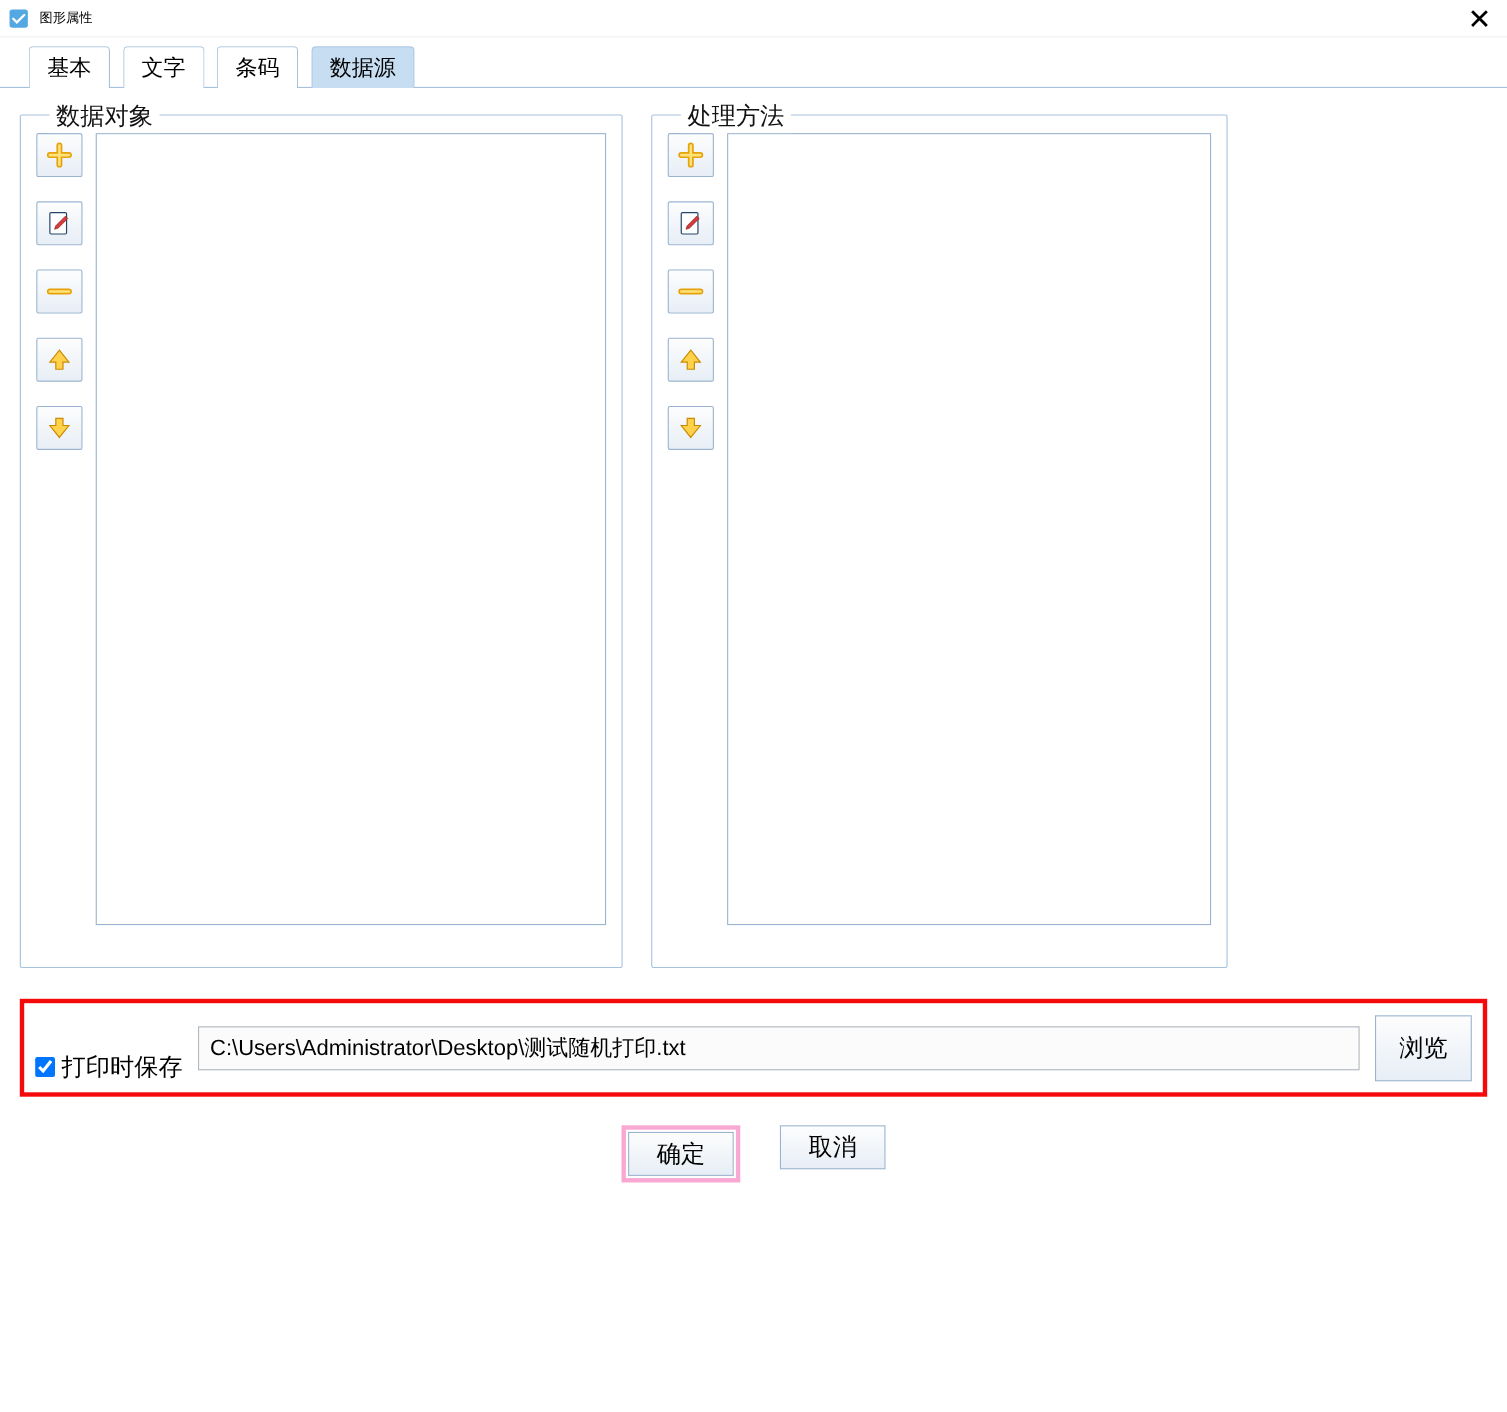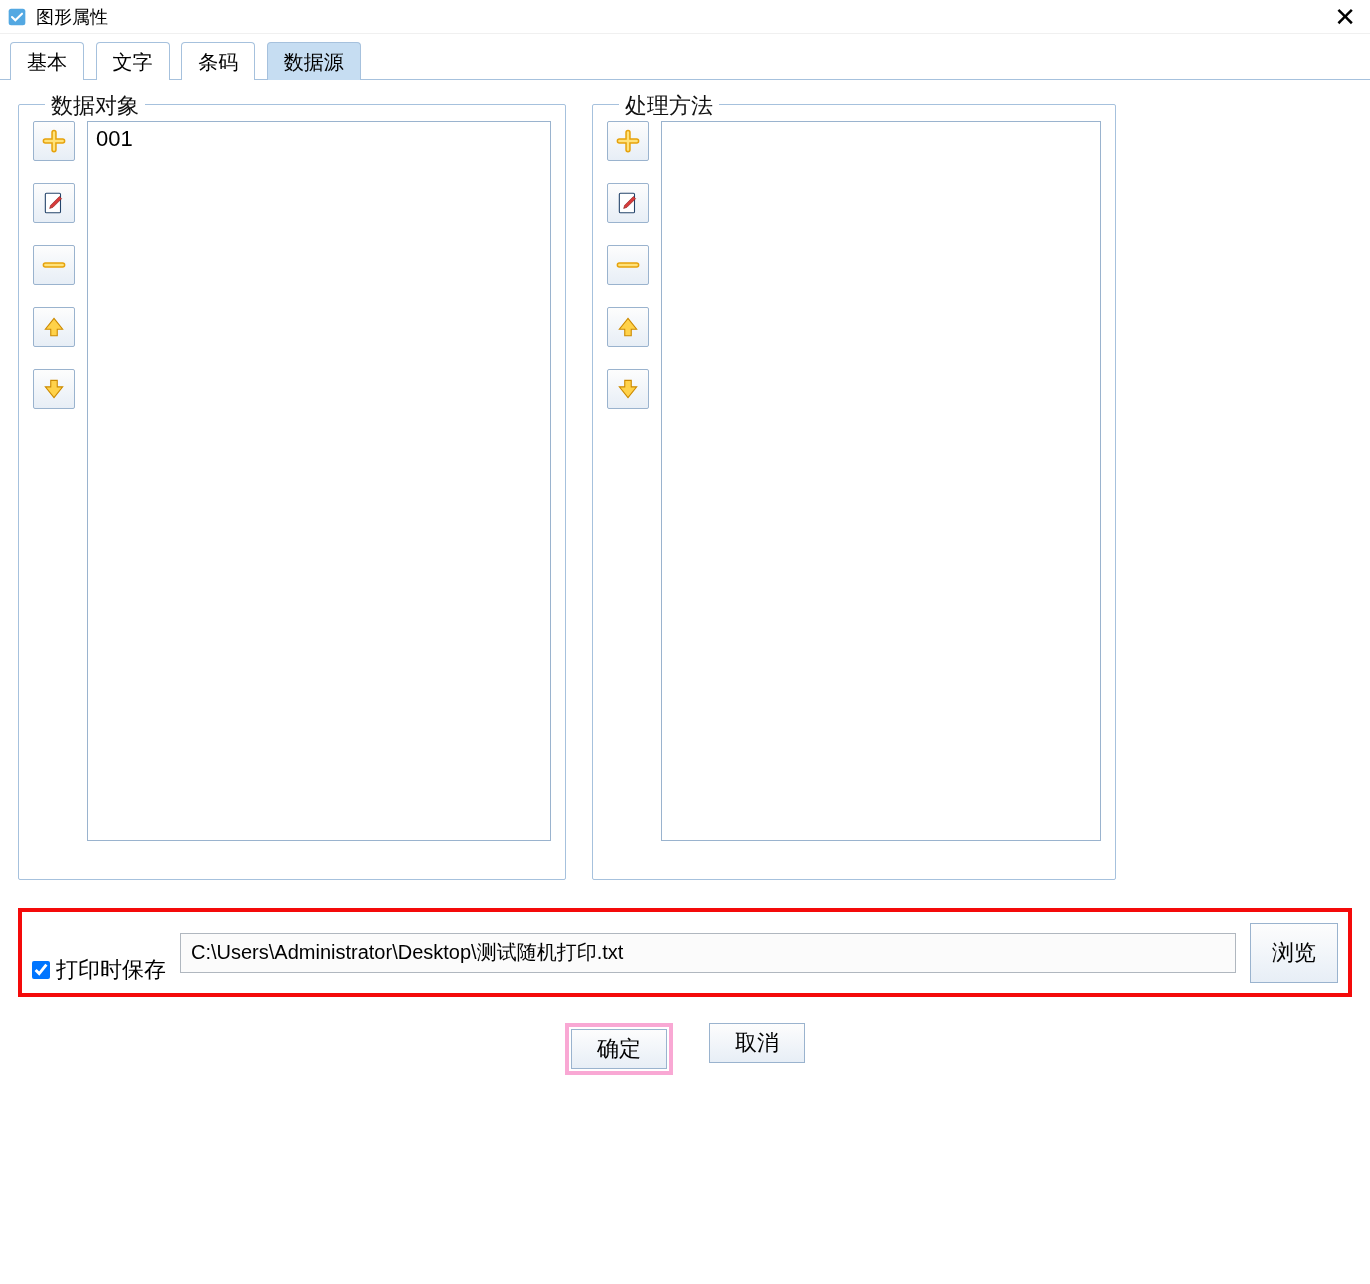--- a/index.html
+++ b/index.html
@@ -1,25 +1,25 @@
 <!DOCTYPE html>
 <html><head>
   <meta charset="utf-8">
   <style>
     * { box-sizing: border-box; margin:0; padding:0; font-family: "Microsoft YaHei", "SimSun", Arial, sans-serif; }
     body { background:#fff; width:1370px; height:1284px; overflow:hidden; color:#000; font-size:20px; }
 
     .titlebar { display:flex; align-items:center; height:34px; padding:0 6px; background:#fff; border-bottom:1px solid #f0f0f0; }
     .titlebar .app-icon { width:22px; height:22px; margin-right:8px; display:flex; align-items:center; justify-content:center; }
     .titlebar .app-icon svg { width:20px; height:20px; }
-    .titlebar .title { font-size:18px; }
+    .titlebar .title { font-size:12px; }
     .titlebar .spacer { flex:1; }
     .close-x { font-size:26px; font-weight:300; padding:0 8px; line-height:1; cursor:pointer; }
 
-    .tabstrip { height:44px; border-bottom:1px solid #a6c1dd; padding-left:10px; position:relative; margin-top:2px; }
+    .tabstrip { height:44px; border-bottom:1px solid #a6c1dd; padding-left:26px; position:relative; margin-top:2px; }
     .tab { display:inline-block; height:38px; line-height:38px; padding:0 16px; border:1px solid #a6c1dd; border-bottom:none; background:#fff; color:#000; font-size:20px; margin-right:6px; border-top-left-radius:4px; border-top-right-radius:4px; cursor:pointer; position:relative; top:6px; }
     .tab.active { background:#c6ddf2; border-color:#a6c1dd; }
 
     .content { padding:24px 18px 10px 18px; display:flex; gap:26px; }
 
     .groupbox { border:1px solid #a6c1dd; border-radius:2px; position:relative; padding:16px 14px 14px 14px; background:#fff; }
     .groupbox .legend { position:absolute; top:-14px; left:26px; background:#fff; padding:0 6px; font-size:22px; color:#111; }
 
     .group-left { width:548px; height:776px; }
     .group-right { width:524px; height:776px; }
@@ -95,21 +95,20 @@
               <path d="M12 4 L20 14 L15 14 L15 20 L9 20 L9 14 L4 14 Z" fill="#ffd24a" stroke="#cc8a00" stroke-width="1"></path>
             </svg>
           </div>
         <div class="iconbtn">
             <svg viewBox="0 0 24 24">
               <path d="M12 20 L20 10 L15 10 L15 4 L9 4 L9 10 L4 10 Z" fill="#ffd24a" stroke="#cc8a00" stroke-width="1"></path>
             </svg>
           </div>
       </div>
       <div class="listbox">
-        <div class="listitem">001</div>
       </div>
     </div>
   </div>
 
   <div class="groupbox group-right">
     <span class="legend">处理方法</span>
     <div class="panel-body">
       <div class="btncol">
         <div class="iconbtn">
             <svg viewBox="0 0 24 24">

